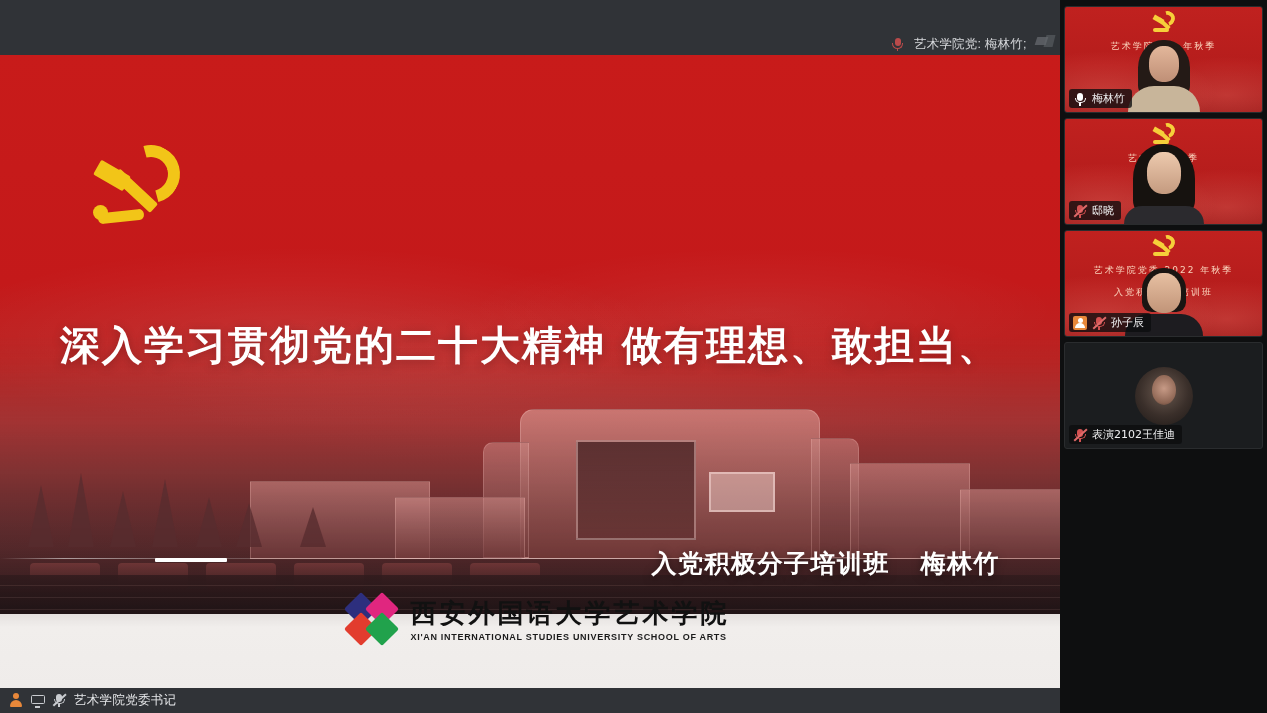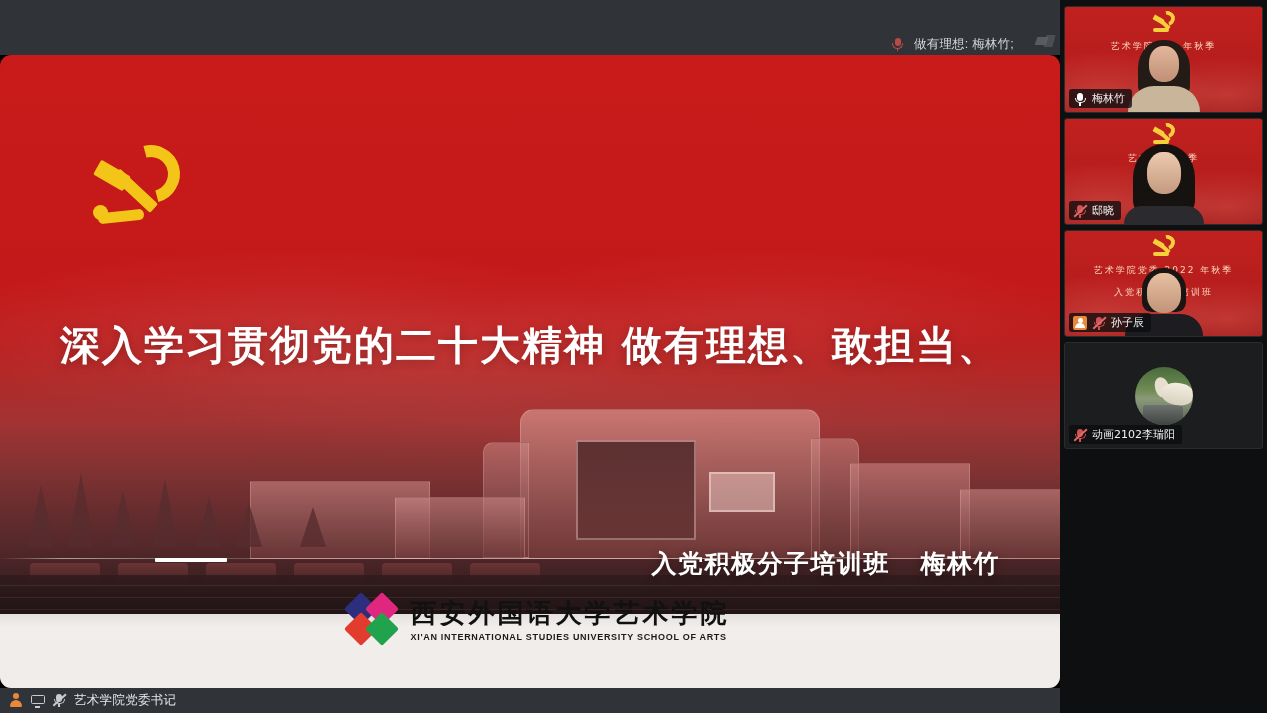--- a/index.html
+++ b/index.html
@@ -56,21 +56,20 @@
   
   .stage {
     position: absolute; left: 0; top: 55px; width: 1060px; height: 633px;
     background: #000; overflow: hidden;
   }
   .slide {
     position: absolute; inset: 0;
     background:
       linear-gradient(180deg,#c81b1a 0%, #c4191a 36%, #bb2322 48%, #a63434 58%, #8d3838 66%, #6e3436 74%, #4e2b2d 84%, #2e2022 93%, #1a1517 100%);
     overflow: hidden;
-    border-radius: 11px;
   }
   
   .slide::before {
     content:""; position:absolute; left:0; top:0; right:0; height: 72%;
     background:
       radial-gradient(ellipse 520px 130px at 28% 62%, rgba(255,255,255,.085), transparent 70%),
       radial-gradient(ellipse 420px 90px at 72% 56%, rgba(255,255,255,.06), transparent 70%),
       radial-gradient(ellipse 600px 120px at 55% 72%, rgba(255,160,150,.09), transparent 72%);
     pointer-events:none;
   }
@@ -369,21 +368,21 @@
 <div class="app">
 
   <div class="topbar"></div>
 
   <div class="speaking-chip">
     <span class="mic-red">
       <span class="body"></span>
         <span class="arc"></span>
         <span class="stem"></span>
     </span>
-    <span class="speaking-text">做有理想: 梅林竹;</span>
+    <span class="speaking-text">艺术学院党: 梅林竹;</span>
   </div>
 
   <div class="topbar-right-icon">
     <span class="tri1"></span>
       <span class="tri2"></span>
   </div>
 
   <div class="stage">
     <div class="slide">
 
@@ -527,37 +526,35 @@
         <span class="ico mic-off">
             <span class="b"></span>
             <span class="a"></span>
             <span class="s"></span>
             <span class="x"></span>
           </span>
         <span class="label">孙子辰</span>
       </span>
     </div>
 
-
     <div class="tile">
-      <span class="avatar-circle av-dog">
-        <span class="bowl"></span>
-          <span class="ear"></span>
-          <span class="snout"></span>
+      <span class="avatar-circle av-dark">
+        <span class="face"></span>
       </span>
       <span class="name-chip">
         <span class="ico mic-off">
             <span class="b"></span>
             <span class="a"></span>
             <span class="s"></span>
             <span class="x"></span>
           </span>
-        <span class="label">动画2102李瑞阳</span>
+        <span class="label">表演2102王佳迪</span>
       </span>
     </div>
+
 
 
     <div class="rail-scroll"></div>
   </div>
 
   <div class="statusbar">
     <span class="sb-ico sb-person">
         <span class="ph"></span>
         <span class="pb"></span>
       </span>

